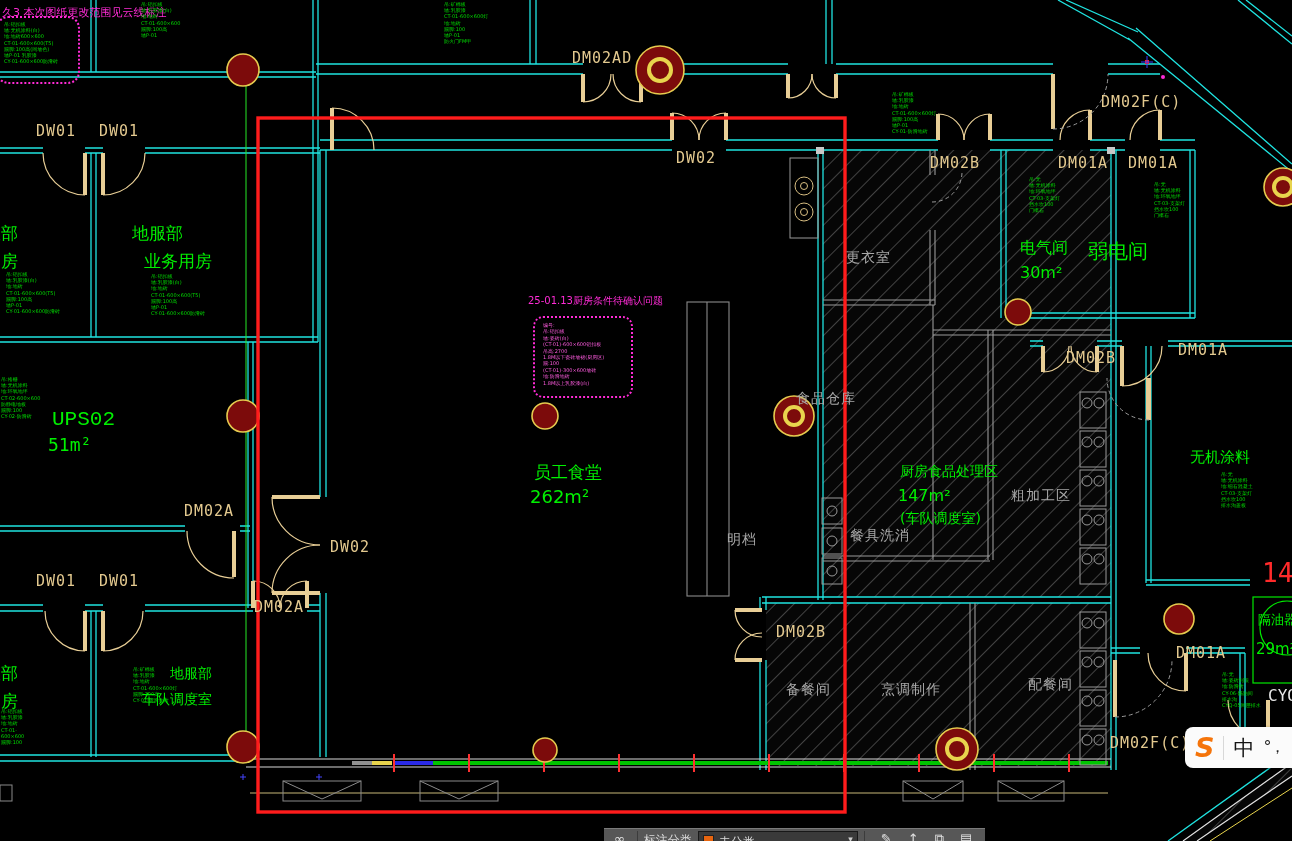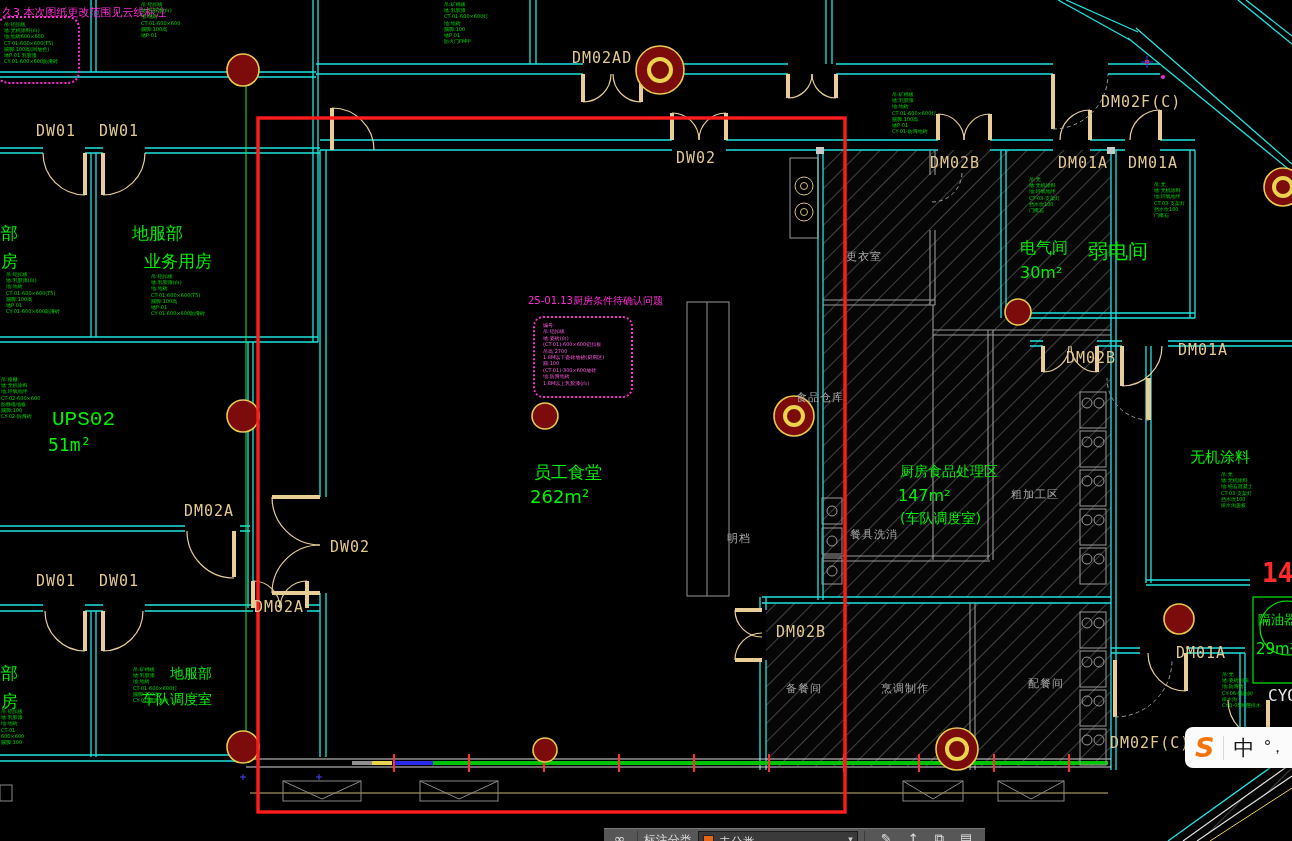--- a/index.html
+++ b/index.html
@@ -2,26 +2,26 @@
 <html><head>
 <meta charset="utf-8">
 <style>
   html,body{margin:0;padding:0;background:#000;}
   .stage{position:relative;width:1292px;height:841px;background:#000;overflow:hidden;
          font-family:"DejaVu Sans",sans-serif;}
   .stage svg{position:absolute;left:0;top:0;}
   .lbl{position:absolute;white-space:nowrap;pointer-events:none;}
   .tan{color:#E3C98F;font-family:"DejaVu Sans Mono",monospace;font-size:15px;letter-spacing:1px;}
   .green{color:#00F000;}
-  .gray{color:#A8A8A8;font-size:11px;letter-spacing:1px;}
+  .gray{color:#A8A8A8;font-size:14px;letter-spacing:1px;}
   .spec{color:#00DD00;font-size:5px;line-height:6.2px;white-space:pre-line;letter-spacing:0;}
   .mag{color:#FF2BD6;}
   .mspec{color:#FF5BDF;font-size:5px;line-height:6.4px;white-space:pre-line;}
   .cloud{position:absolute;border:2px dotted #FF2BD6;border-radius:12px;}
-  .redno{color:#FF2A2A;font-family:"DejaVu Sans Mono",monospace;font-size:26px;font-weight:bold;}
+  .redno{color:#FF2A2A;font-family:"DejaVu Sans Mono",monospace;font-size:26px;font-weight:normal;}
   .white{color:#E8E8E8;font-family:"DejaVu Sans Mono",monospace;font-size:16px;}
   
   .toolbar{position:absolute;left:604px;top:828px;width:381px;height:13px;background:#575757;
            border-top:1px solid #7a7a7a;display:flex;align-items:flex-start;overflow:hidden;
            color:#DCDCDC;font-size:12px;}
   .toolbar .sep{width:1px;height:20px;background:#3c3c3c;margin:2px 6px 0 6px;}
   .tb-icon{font-size:13px;padding:2px 6px 0 10px;color:#E0E0E0;}
   .tb-label{padding-top:3px;}
   .dropdown{display:flex;align-items:flex-start;background:#3a3a3a;border:1px solid #181818;
             width:150px;height:20px;margin:2px 0 0 6px;padding:2px 4px 0 4px;gap:5px;}

